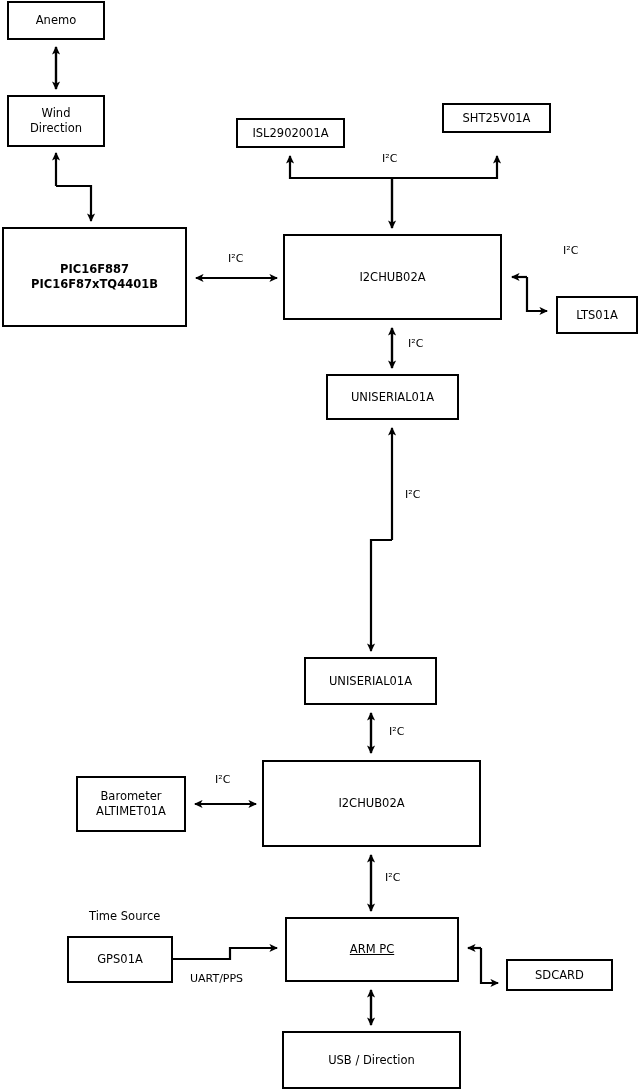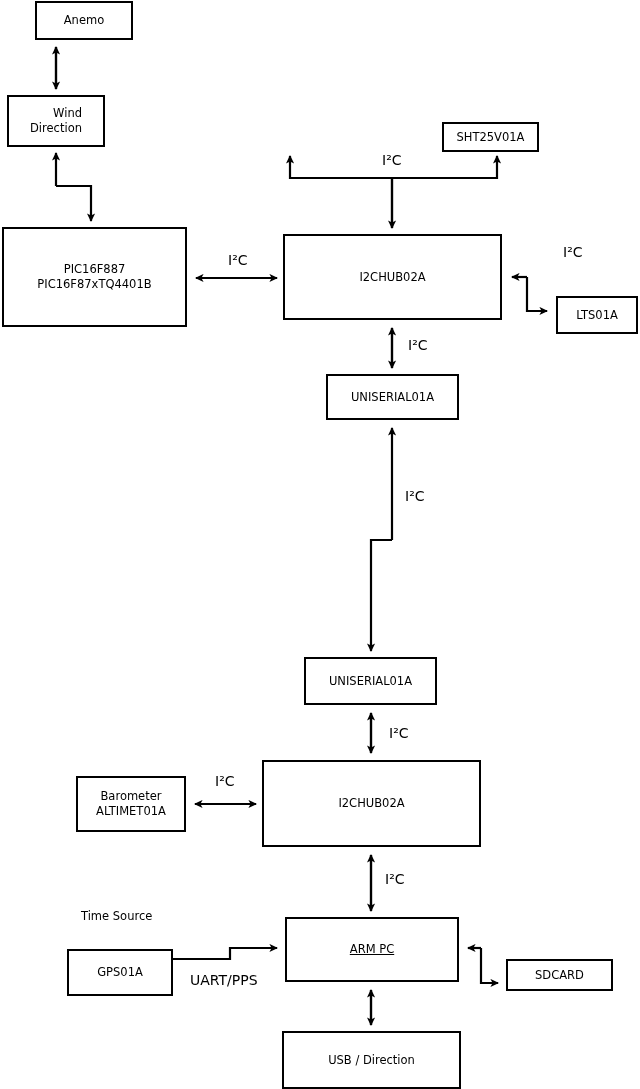--- a/index.html
+++ b/index.html
@@ -44,32 +44,33 @@
     z-index: 2;
   }
   .node .node-label {
     display: block;
     white-space: pre-line;
     padding: 0 4px;
   }
   .edge-label {
     position: absolute;
     color: #000000;
-    font-size: 14px;
+    font-size: 11px;
     line-height: 1.1;
     white-space: nowrap;
     z-index: 3;
   }
   .free-label {
     position: absolute;
     color: #000000;
     font-size: 11.5px;
     line-height: 1.1;
     white-space: nowrap;
     z-index: 3;
+    margin-left: 8px;
   }
 </style>
 </head>
 <body>
 
 <div id="diagram-root">
 
   <svg id="wires" viewBox="0 0 640 1089">
     <defs>
       <marker id="ah" markerWidth="9" markerHeight="9" refX="7.6" refY="4.5" orient="auto" markerUnits="userSpaceOnUse">
@@ -139,36 +140,39 @@
       </g>
 
       <g>
         <line x1="371" y1="1025" x2="371" y2="990" marker-end="url(#ah)"></line>
         <line x1="371" y1="990" x2="371" y2="1025" marker-end="url(#ah)"></line>
       </g>
 
     </g>
   </svg>
 
-  <div class="node" style="left:7px;top:1px;width:98px;height:39px;margin-left:28px;">
+  <div class="node" style="left:7px;top:1px;width:98px;height:39px;">
     <span class="node-label">Anemo</span>
   </div>
 
-  <div class="node" style="left:7px;top:95px;width:98px;height:52px;text-align:right;">
+  <div class="node" style="left:7px;top:95px;width:98px;height:52px;">
     <span class="node-label">Wind
 Direction</span>
   </div>
 
-  <div class="node" style="left:2px;top:227px;width:185px;height:100px;">
+  <div class="node" style="left:2px;top:227px;width:185px;height:100px;font-weight:bold;">
     <span class="node-label">PIC16F887
 PIC16F87xTQ4401B</span>
   </div>
 
-
-  <div class="node" style="left:442px;top:122px;width:97px;height:30px;">
+  <div class="node" style="left:236px;top:118px;width:109px;height:30px;">
+    <span class="node-label">ISL2902001A</span>
+  </div>
+
+  <div class="node" style="left:442px;top:103px;width:109px;height:30px;">
     <span class="node-label">SHT25V01A</span>
   </div>
 
   <div class="node" style="left:283px;top:234px;width:219px;height:86px;">
     <span class="node-label">I2CHUB02A</span>
   </div>
 
   <div class="node" style="left:556px;top:296px;width:82px;height:38px;">
     <span class="node-label">LTS01A</span>
   </div>
@@ -183,21 +187,21 @@
 
   <div class="node" style="left:76px;top:776px;width:110px;height:56px;">
     <span class="node-label">Barometer
 ALTIMET01A</span>
   </div>
 
   <div class="node" style="left:262px;top:760px;width:219px;height:87px;">
     <span class="node-label">I2CHUB02A</span>
   </div>
 
-  <div class="node" style="left:67px;top:936px;width:106px;height:47px;margin-top:13px;">
+  <div class="node" style="left:67px;top:936px;width:106px;height:47px;">
     <span class="node-label">GPS01A</span>
   </div>
 
   <div class="node" style="left:285px;top:917px;width:174px;height:65px;text-decoration:underline;">
     <span class="node-label">ARM PC</span>
   </div>
 
   <div class="node" style="left:506px;top:959px;width:107px;height:32px;">
     <span class="node-label">SDCARD</span>
   </div>

